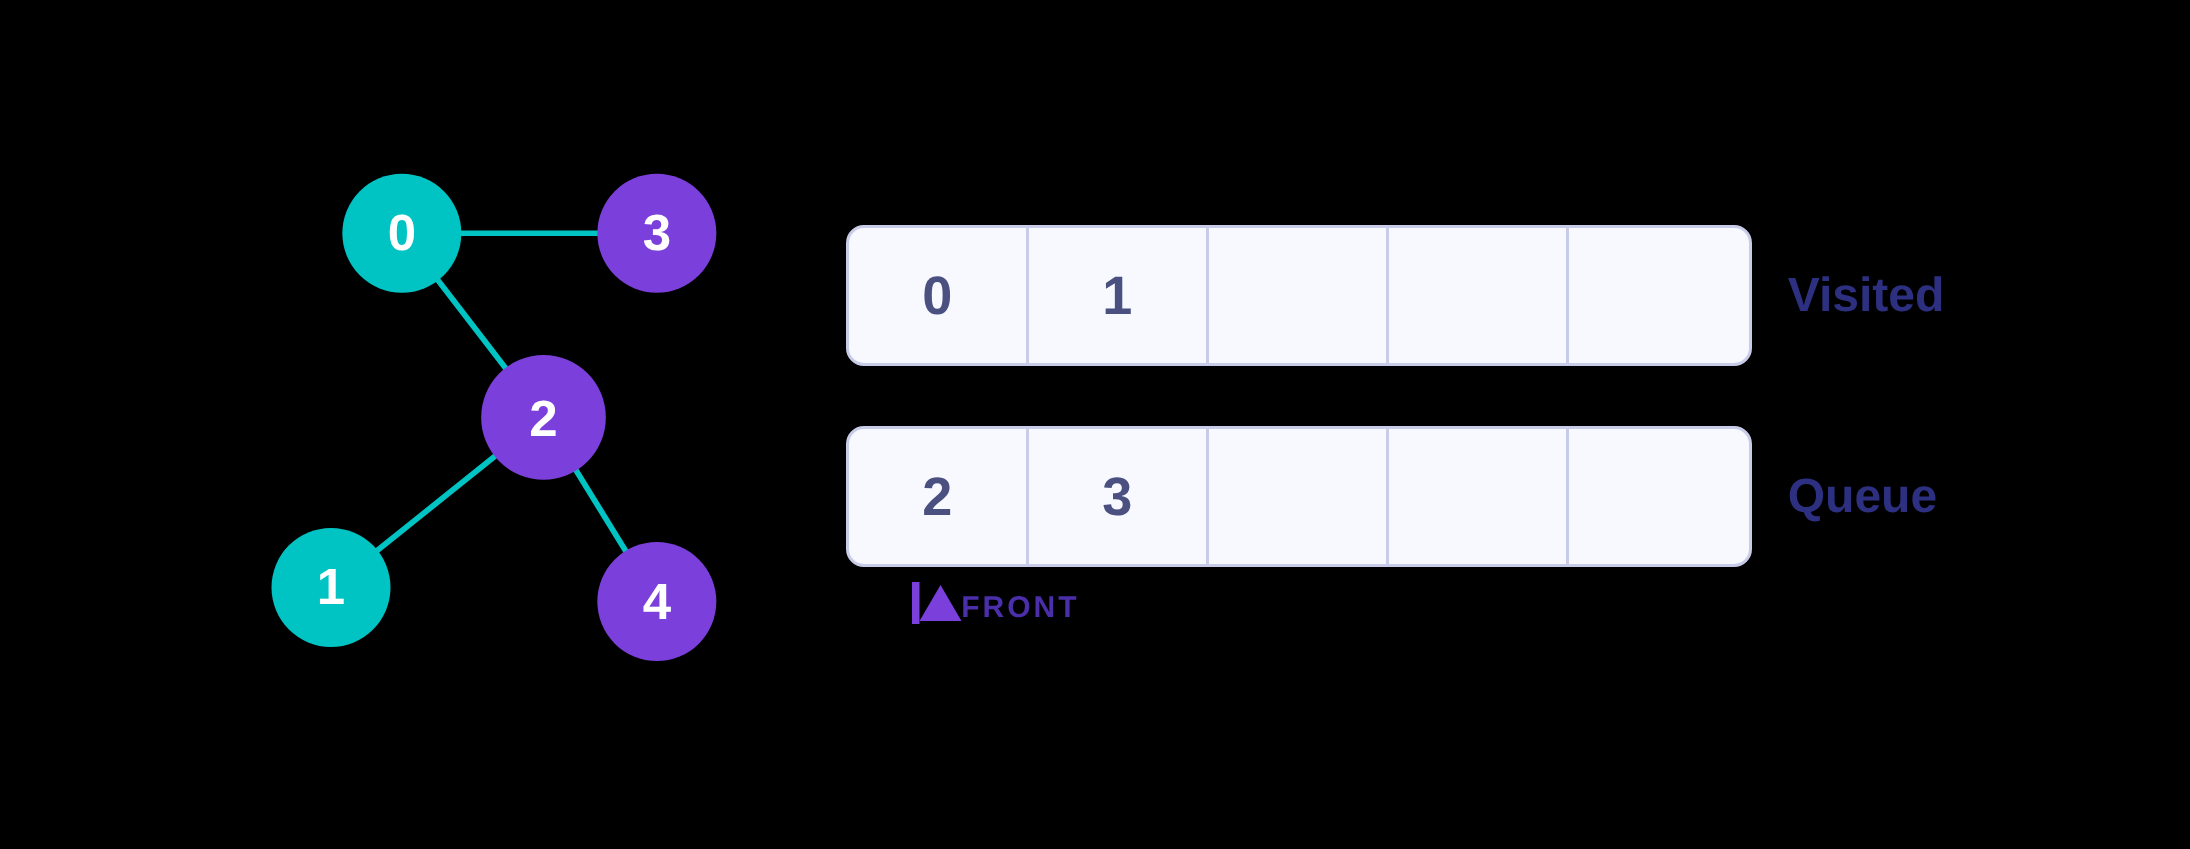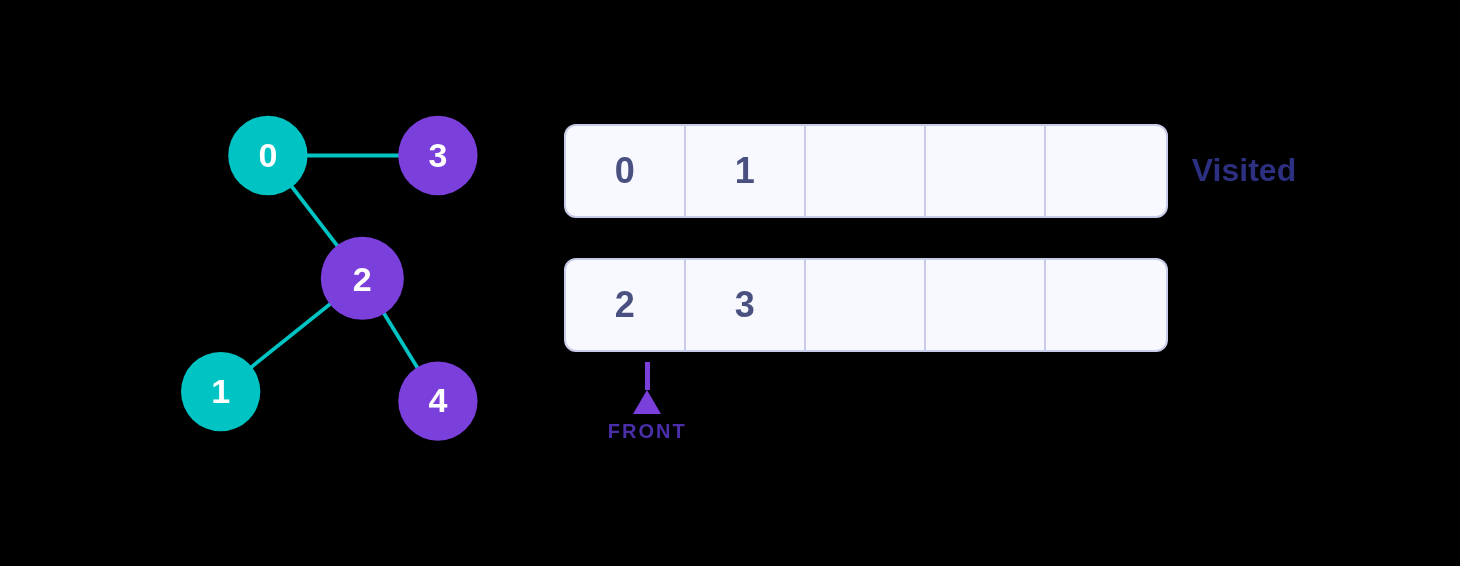--- a/index.html
+++ b/index.html
@@ -173,24 +173,25 @@
 
     <div class="front-wrapper">
       <div class="array-row queue-row">
         <div class="array-box">
           <div class="cell filled">2</div>
           <div class="cell filled">3</div>
           <div class="cell empty"></div>
           <div class="cell empty"></div>
           <div class="cell empty"></div>
         </div>
+        <div class="array-label">Queue</div>
       </div>
 
       <div class="front-arrow-row">
-        <div style="display:flex;flex-direction:column;align-items:center;">
+        <div style="display:flex;flex-direction:row;align-items:center;">
           <div class="arrow-shaft"></div>
           <div class="arrow-up"></div>
           <div class="front-label">FRONT</div>
         </div>
       </div>
     </div>
 
   </div>
 </div>
 

